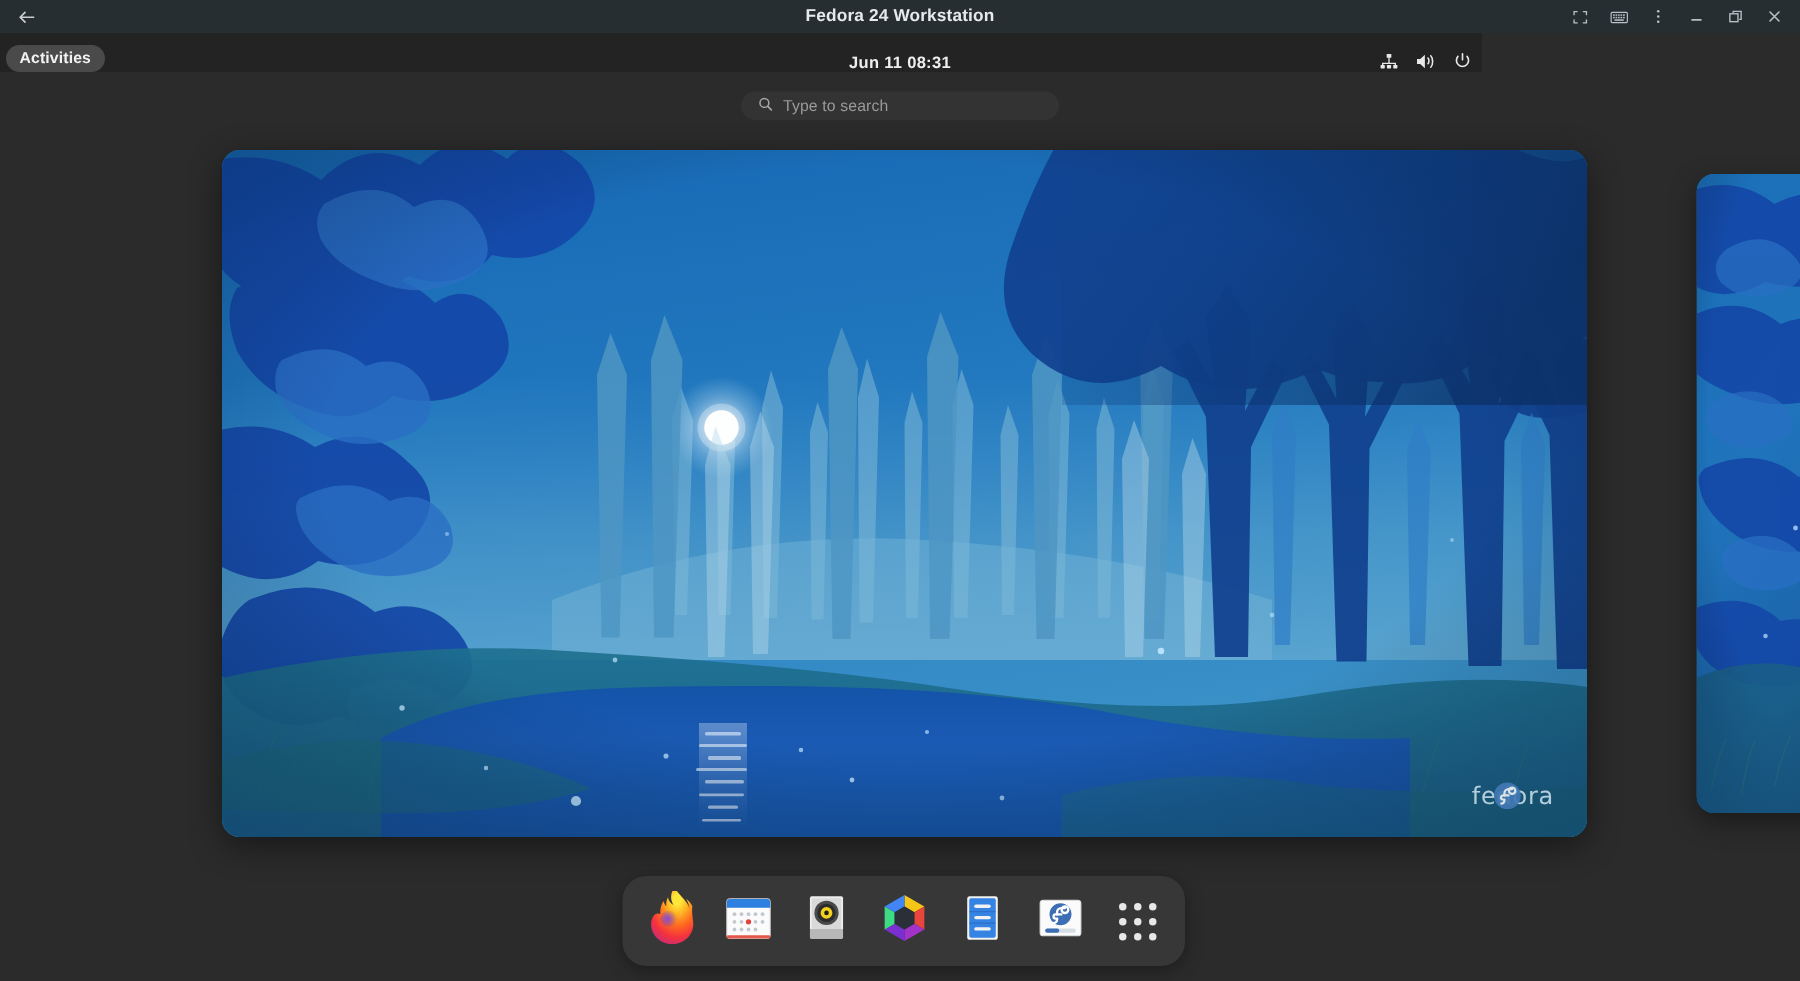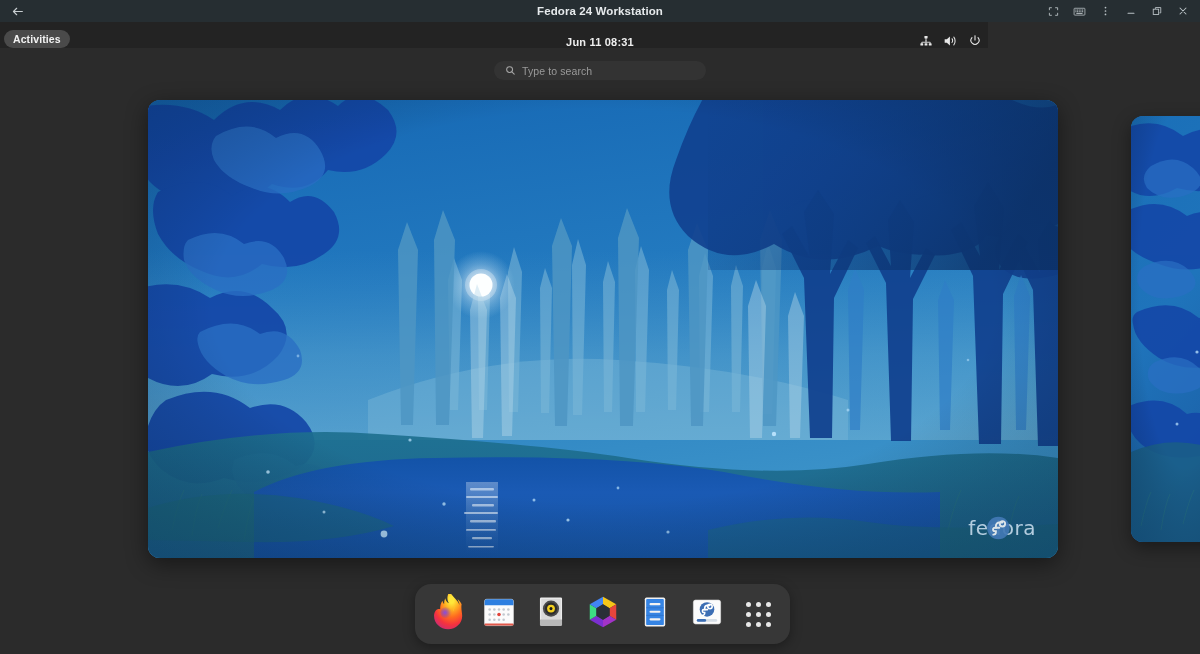--- a/index.html
+++ b/index.html
@@ -85,21 +85,21 @@
   
   .wp{ position:absolute; inset:0; overflow:hidden; background:#1d6bb5; }
   .wp svg{ position:absolute; inset:0; width:100%; height:100%; display:block; }
 
   .fedora-mark{
     position:absolute; right:22px; bottom:18px;
     display:flex; align-items:center; gap:7px;
     opacity:.85;
   }
   .fedora-mark .ftext{
-    font-size:20px; color:#cfe2f2; font-weight:400; letter-spacing:.5px;
+    font-size:16px; color:#cfe2f2; font-weight:400; letter-spacing:.5px;
     font-family:"DejaVu Sans",sans-serif;
   }
 
   
   .dock{
     position:absolute; left:415px; top:584px; width:375px; height:60px;
     background:#373737; border-radius:16px;
     display:flex; align-items:center; justify-content:center; gap:10px;
     box-shadow:0 3px 12px rgba(0,0,0,.35);
   }

